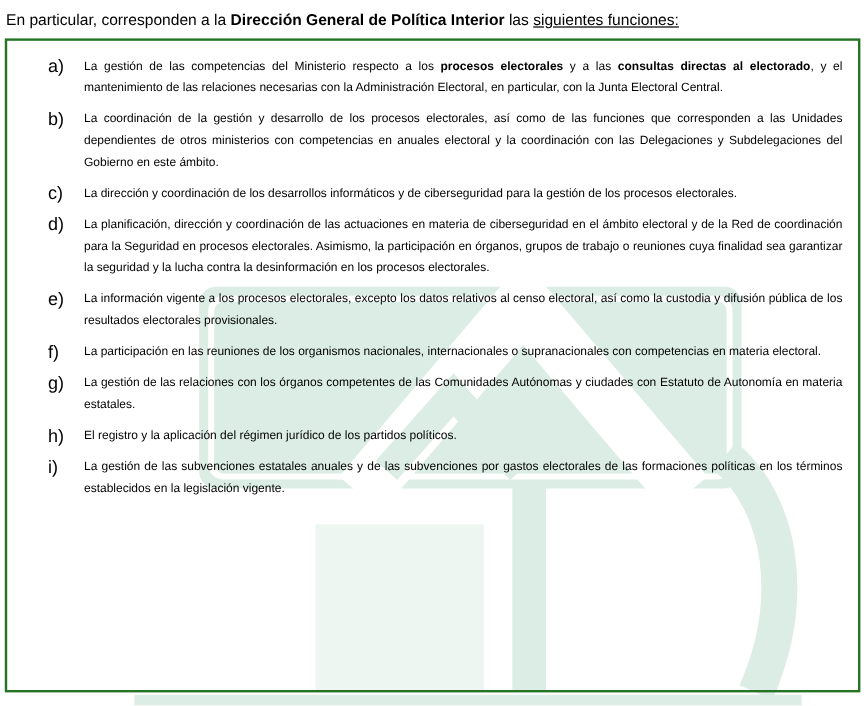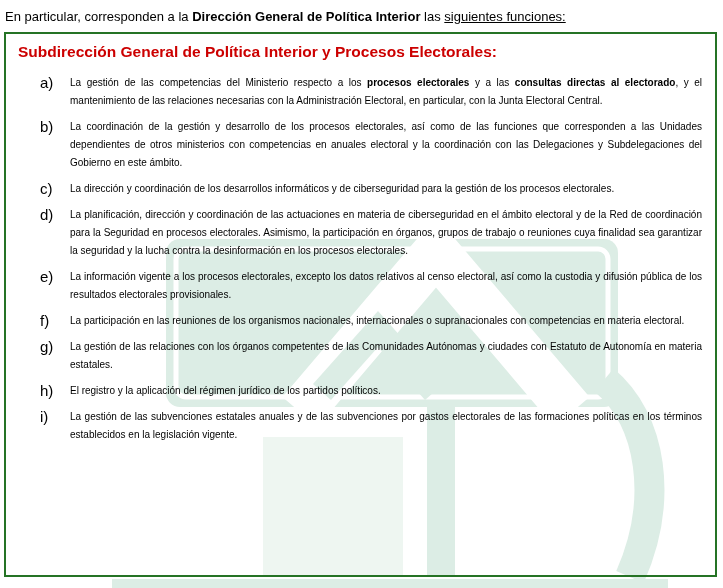--- a/index.html
+++ b/index.html
@@ -57,21 +57,20 @@
     <rect x="427" y="400" width="28" height="176" class="wm-fill" fill="#dcede5"></rect>
     <rect x="263" y="437" width="140" height="140" class="wm-faint" fill="#eef6f1"></rect>
     <path d="M604 380 C 652 420, 664 500, 630 577" class="wm-stroke" stroke-width="30" fill="none" stroke="#dcede5"></path>
     <rect x="112" y="579" width="556" height="9" class="wm-fill" fill="#dcede5"></rect>
   </g>
 </svg>
 
 <p class="intro"><span>En particular, corresponden a la </span><b>Dirección General de Política Interior</b><span> las </span><u>siguientes funciones:</u></p>
 
 <div class="box">
-  <div class="box-heading">Subdirección General de Política Interior y Procesos Electorales:</div>
   <div class="items" id="items">
       <div class="item">
         <span class="label">a)</span>
         <span class="text"><span>La gestión de las competencias del Ministerio respecto a los </span><b>procesos electorales</b><span> y a las </span><b>consultas directas al electorado</b><span>, y el mantenimiento de las relaciones necesarias con la Administración Electoral, en particular, con la Junta Electoral Central.</span></span>
       </div>
       <div class="item">
         <span class="label">b)</span>
         <span class="text"><span>La coordinación de la gestión y desarrollo de los procesos electorales, así como de las funciones que corresponden a las Unidades dependientes de otros ministerios con competencias en anuales electoral y la coordinación con las Delegaciones y Subdelegaciones del Gobierno en este ámbito.</span></span>
       </div>
       <div class="item">

